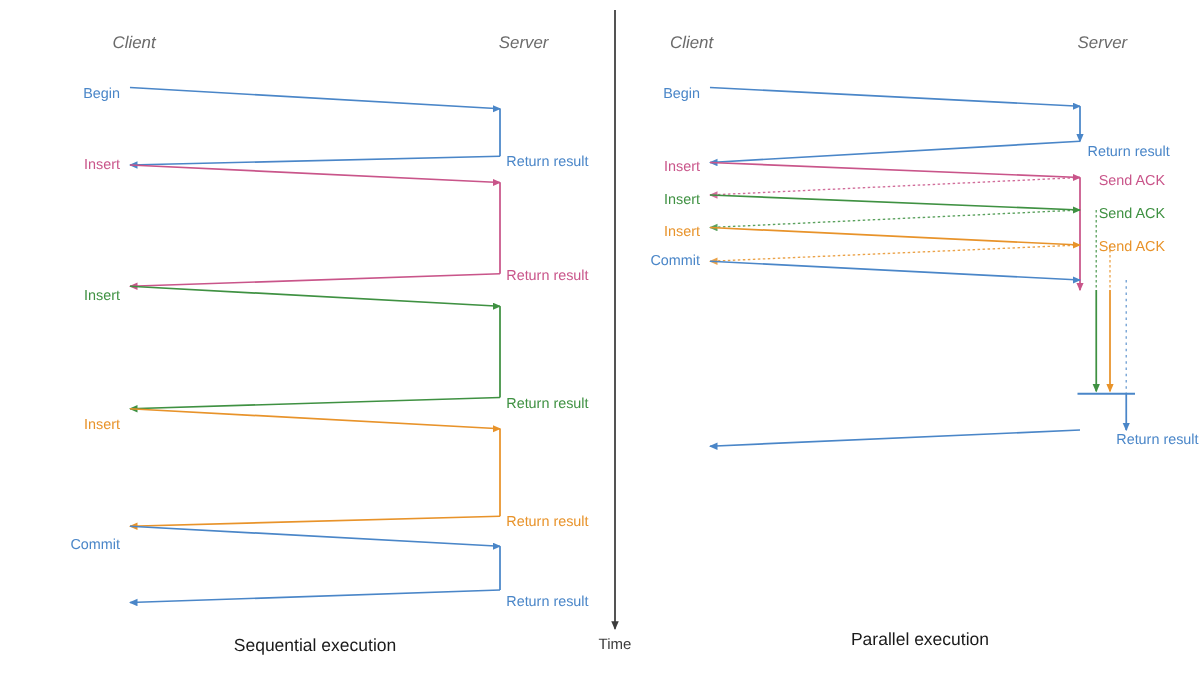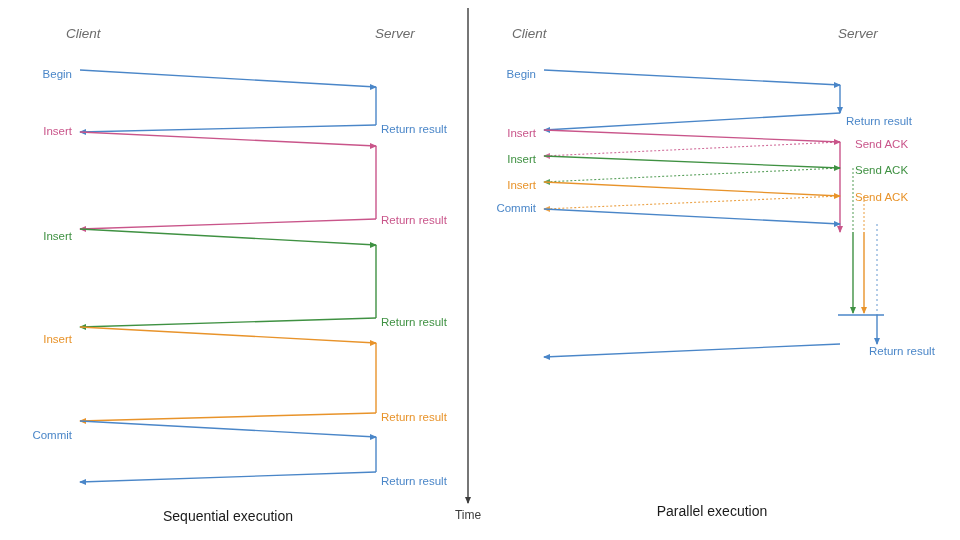--- a/index.html
+++ b/index.html
@@ -4,21 +4,21 @@
 <title>Sequential vs Parallel execution</title>
 <style>
   html,body{margin:0;padding:0;}
   body{
     width:960px;height:540px;
     background:#ffffff;
     font-family:"Liberation Sans", sans-serif;
     overflow:hidden;
     position:relative;
   }
-  #root{position:absolute;inset:0;}
+  #root{position:absolute;inset:0;padding-left:24px;}
   svg{display:block;}
   .lane-title{
     font-style:italic;
     font-size:13.5px;
     fill:#6b6b6b;
     font-family:"Liberation Sans", sans-serif;
   }
   .caption{
     font-size:14px;
     fill:#1a1a1a;

